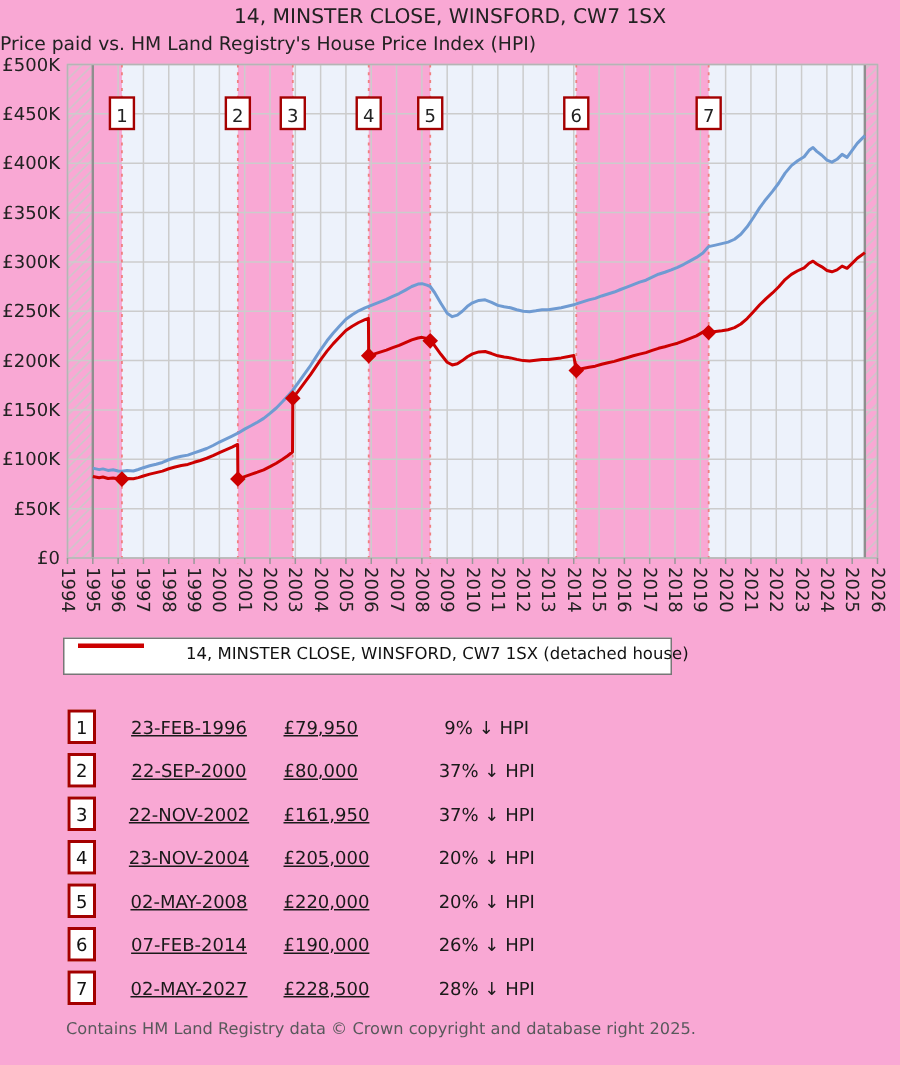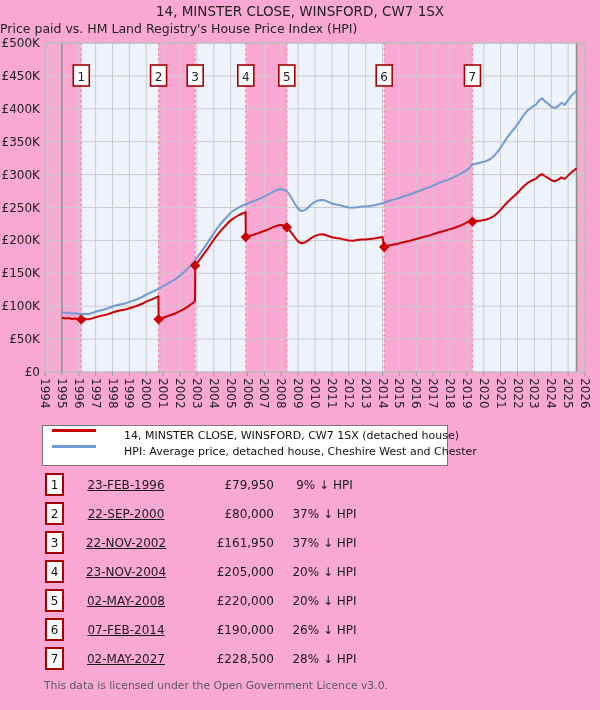--- a/index.html
+++ b/index.html
@@ -13,21 +13,21 @@
   .xlab{font-size:12px;}
   .mnum{font-size:12px;}
   .legend{position:absolute;top:425px;left:42px;width:404px;border:1px solid #777;background:#fff;padding:3px 0 4px 0;}
   .legend-row{display:flex;align-items:flex-start;height:16px;gap:17px;}
   .legend-swatch{width:44px;height:3px;margin-left:9px;margin-right:11px;flex:0 0 auto;}
   .legend-label{font-size:11px;color:#111;white-space:nowrap;}
   .txtable{position:absolute;top:470px;left:45px;}
   .txrow{display:grid;grid-template-columns:18px 110px 85px 85px;column-gap:8px;align-items:center;height:29px;}
   .txnum{width:15px;height:19px;border:2px solid #a40000;background:#fff;display:flex;align-items:center;justify-content:center;font-size:12px;color:#111;}
   .txdate{text-align:center;font-size:12px;text-decoration:underline;}
-  .txprice{text-align:right;font-size:12px;}
+  .txprice{font-size:12px;text-decoration:underline;}
   .txhpi{text-align:center;font-size:12px;}
   .footer{position:absolute;top:680px;left:44px;font-size:10.8px;line-height:11.5px;color:#59595c;}
 </style>
 </head>
 <body>
 
 <div id="page">
   <div class="title">14, MINSTER CLOSE, WINSFORD, CW7 1SX</div>
   <div class="subtitle">Price paid vs. HM Land Registry's House Price Index (HPI)</div>
 
@@ -221,24 +221,20 @@
         <text x="564.125" y="378" text-anchor="start" class="xlab" transform="rotate(90 564.125 378)">2025</text>
         <text x="581" y="378" text-anchor="start" class="xlab" transform="rotate(90 581 378)">2026</text>
       </g>
     </svg>
 
   <div class="legend">
     <div class="legend-row">
       <span class="legend-swatch" style="background: rgb(204, 0, 0);"></span>
       <span class="legend-label">14, MINSTER CLOSE, WINSFORD, CW7 1SX (detached house)</span>
     </div>
-    <div class="legend-row">
-      <span class="legend-swatch" style="background: rgb(111, 155, 210);"></span>
-      <span class="legend-label">HPI: Average price, detached house, Cheshire West and Chester</span>
-    </div>
   </div>
 
   <div class="txtable">
       <div class="txrow">
         <div class="txnum">1</div>
         <div class="txdate">23-FEB-1996</div>
         <div class="txprice">£79,950</div>
         <div class="txhpi">9% ↓ HPI</div>
       </div>
       <div class="txrow">
@@ -273,15 +269,15 @@
       </div>
       <div class="txrow">
         <div class="txnum">7</div>
         <div class="txdate">02-MAY-2027</div>
         <div class="txprice">£228,500</div>
         <div class="txhpi">28% ↓ HPI</div>
       </div>
     </div>
 
   <div class="footer">
-    <div>This data is licensed under the Open Government Licence v3.0.</div>
+    <div>Contains HM Land Registry data © Crown copyright and database right 2025.</div>
   </div>
 </div>
 
 </body></html>

